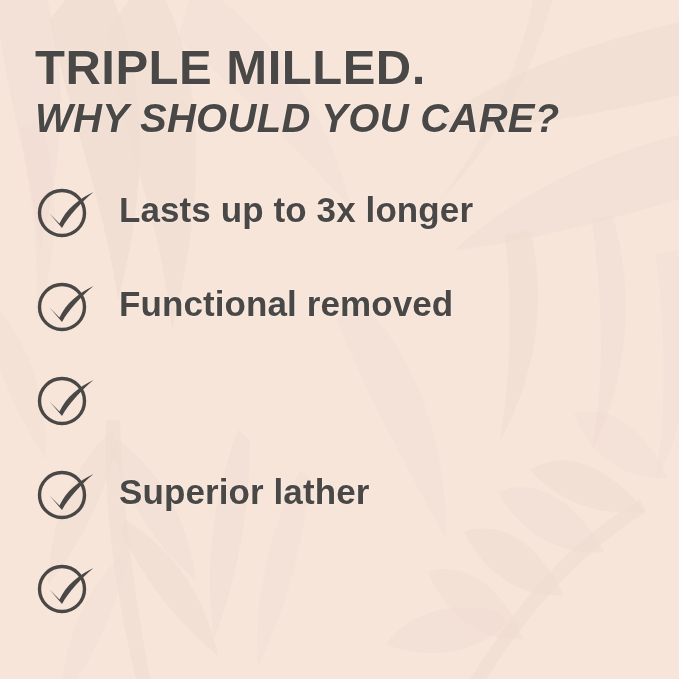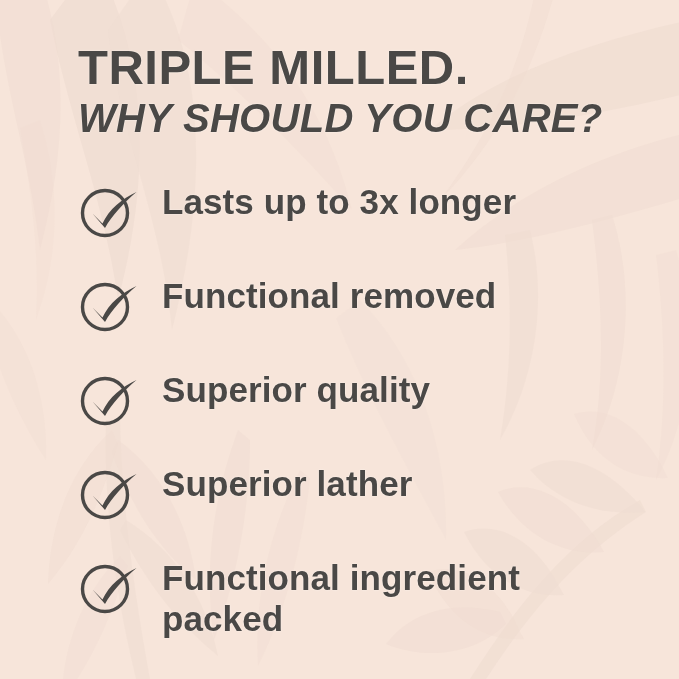--- a/index.html
+++ b/index.html
@@ -27,21 +27,21 @@
     inset: 0;
     width: 679px;
     height: 679px;
     pointer-events: none;
   }
 
   
   #content {
     position: absolute;
     inset: 0;
-    padding: 42px 40px 0 78px;
+    padding: 42px 40px 0 35px;
     box-sizing: border-box;
   }
 
   .headline {
     font-size: 49px;
     font-weight: bold;
     letter-spacing: 0.5px;
     color: #4a4846;
     line-height: 1.06;
     margin: 0 0 2px 0;
@@ -63,21 +63,21 @@
 
   #benefits-list {
     list-style: none;
     margin: 0;
     padding: 0;
     margin-top: 41px;
   }
 
   .benefit-item {
     display: flex;
-    align-items: flex-start;
+    align-items: center;
     margin-bottom: 36px;
   }
   .benefit-item:last-child { margin-bottom: 0; }
 
   .check-icon {
     flex: 0 0 auto;
     width: 62px;
     height: 56px;
     margin-right: 22px;
     margin-top: 2px;
@@ -173,38 +173,36 @@
         <span class="benefit-text">Functional removed</span>
       </li>
 
       <li class="benefit-item">
         <span class="check-icon">
           <svg viewBox="0 0 62 56" width="62" height="56" aria-hidden="true">
             <circle cx="27" cy="30" r="22.5" fill="none" stroke="#4a4846" stroke-width="3.4"></circle>
             <path d="M14.5 30.5 L24.5 40.5 C 31 26.5, 44 15.5, 58.5 9 C 45 20.5, 34 32.5, 27 45 Z" fill="#4a4846"></path>
           </svg>
         </span>
-        <span class="benefit-text">Superior quality</span>
       </li>
 
       <li class="benefit-item">
         <span class="check-icon">
           <svg viewBox="0 0 62 56" width="62" height="56" aria-hidden="true">
             <circle cx="27" cy="30" r="22.5" fill="none" stroke="#4a4846" stroke-width="3.4"></circle>
             <path d="M14.5 30.5 L24.5 40.5 C 31 26.5, 44 15.5, 58.5 9 C 45 20.5, 34 32.5, 27 45 Z" fill="#4a4846"></path>
           </svg>
         </span>
         <span class="benefit-text">Superior lather</span>
       </li>
 
       <li class="benefit-item">
         <span class="check-icon">
           <svg viewBox="0 0 62 56" width="62" height="56" aria-hidden="true">
             <circle cx="27" cy="30" r="22.5" fill="none" stroke="#4a4846" stroke-width="3.4"></circle>
             <path d="M14.5 30.5 L24.5 40.5 C 31 26.5, 44 15.5, 58.5 9 C 45 20.5, 34 32.5, 27 45 Z" fill="#4a4846"></path>
           </svg>
         </span>
-        <span class="benefit-text">Functional ingredient packed</span>
       </li>
 
     </ul>
   </div>
 </div>
 
 </body></html>

